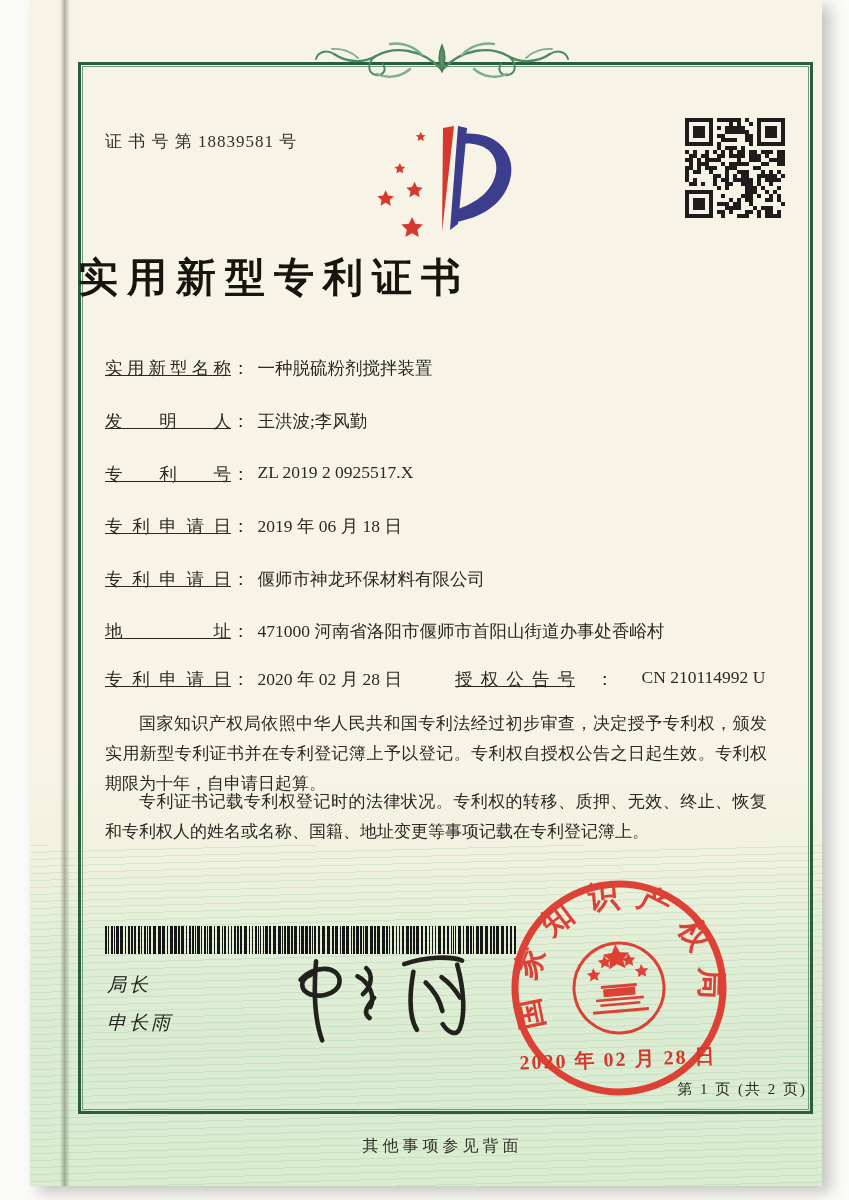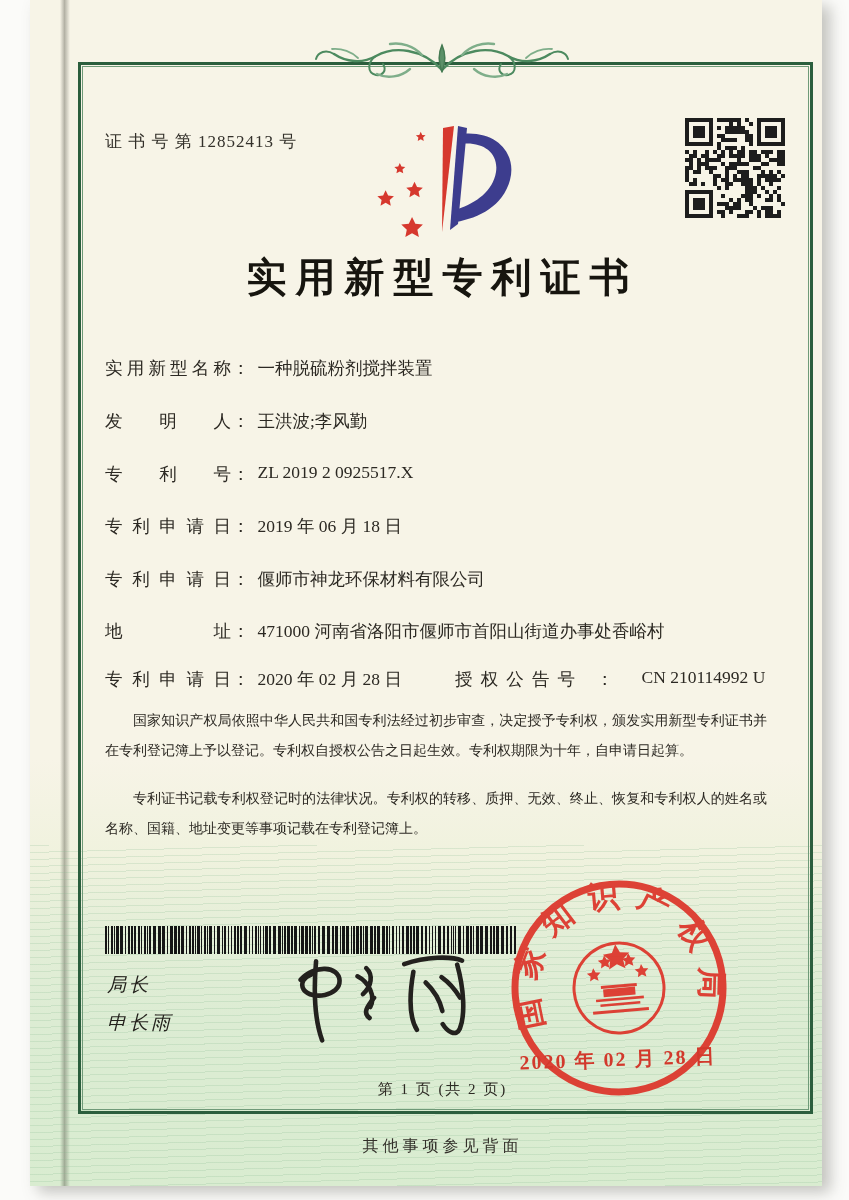--- a/index.html
+++ b/index.html
@@ -29,41 +29,41 @@
     position:absolute;left:48px;top:62px;width:729px;height:1046px;
     border:3px solid #2b5e3d;
   }
   .frame-inner{position:absolute;inset:1px;border:1px solid #6f9a78;}
   .ornament{position:absolute;left:282px;top:28px;width:260px;height:66px;}
 
   .cert-no{position:absolute;left:75px;top:130px;font-size:17px;color:#33302a;letter-spacing:1px;}
   .logo{position:absolute;left:325px;top:112px;width:200px;height:140px;}
   .qr{position:absolute;left:655px;top:118px;width:100px;height:100px;}
   .title{
-    position:absolute;left:48px;top:250px;width:729px;text-align:center;
+    position:absolute;left:48px;top:250px;width:729px;
     font-size:40px;font-weight:700;color:#17150f;letter-spacing:9px;
   }
   .field-row{position:absolute;left:75px;display:flex;font-size:17.5px;color:#2c2923;white-space:nowrap;}
-  .f-label{width:126px;display:inline-block;text-align:justify;text-align-last:justify;}
+  .f-label{width:126px;display:inline-block;text-align:justify;text-align-last:justify;text-decoration:underline;}
   .f-sep{margin:0 8px 0 1px;}
   .pair2{position:absolute;left:350px;display:flex;gap:20px;}
   .pair2 .f-label{width:120px;}
   .para{
-    position:absolute;left:75px;width:662px;font-size:14px;line-height:30px;
+    position:absolute;left:75px;width:662px;font-size:17px;line-height:30px;
     color:#2c2923;text-indent:2em;text-align:justify;
   }
   .barcode{position:absolute;left:75px;top:926px;width:415px;height:28px;}
   .officer{position:absolute;left:77px;font-size:19px;color:#23211c;letter-spacing:3px;font-style:italic;}
   .signature{position:absolute;left:225px;top:932px;width:230px;height:130px;transform:rotate(-1.5deg);}
   .seal{position:absolute;left:473px;top:872px;width:232px;height:232px;transform:rotate(-5deg);opacity:.93;}
   .seal-date{
     position:absolute;left:463px;top:1046px;width:250px;text-align:center;
     font-size:20px;color:#d2392c;letter-spacing:2px;transform:rotate(-2deg);font-weight:600;
   }
-  .page-info{position:absolute;left:48px;top:1080px;width:729px;text-align:center;font-size:15px;color:#2c2923;letter-spacing:2px;}
+  .page-info{position:absolute;left:48px;top:1080px;width:729px;text-align:right;font-size:15px;color:#2c2923;letter-spacing:2px;}
   .back-note{position:absolute;left:48px;top:1136px;width:729px;text-align:center;font-size:16px;color:#33302a;letter-spacing:4px;}
 </style>
 </head>
 <body>
 
 <div class="page">
 
   <div class="wave-zone"></div>
 
   <div class="frame">
@@ -85,21 +85,21 @@
         <path d="M196 28 C205 34 205 45 196 47 C189 48 185 42 189 36" stroke-width="2"></path>
         <path d="M150 27 C158 18 171 14 182 16" stroke="#7fae8a"></path>
         <path d="M162 41 C171 49 185 51 195 46" stroke="#7fae8a"></path>
         <path d="M238 26 C246 21 254 24 256 31" stroke-width="2"></path>
         <path d="M214 30 C220 24 230 20 240 21" stroke="#7fae8a" stroke-width="1.8"></path>
       </g>
       <path d="M130 44 C126 34 126 26 130 17 C134 26 134 34 130 44" fill="#5b9068" stroke="#447a52" stroke-width="1.5"></path>
     </g>
   </svg>
 
-  <div class="cert-no">证 书 号 第 12852413 号</div>
+  <div class="cert-no">证 书 号 第 18839581 号</div>
 
   <svg class="logo" viewBox="0 0 200 140">
     <g fill="#d6382e">
       <path d="M66 22 l2.4 5 5.4.6 -4 3.7 1.1 5.3 -4.9-2.7 -4.8 2.7 1-5.3 -4-3.7 5.5-.6z" transform="scale(.62) translate(40 10)"></path>
       <path d="M46 55 l2.4 5 5.4.6 -4 3.7 1.1 5.3 -4.9-2.7 -4.8 2.7 1-5.3 -4-3.7 5.5-.6z" transform="scale(.7) translate(18 18)"></path>
       <path d="M62 74 l3 6.2 6.8.8 -5 4.6 1.3 6.6 -6.1-3.4 -6 3.4 1.3-6.6 -5-4.6 6.8-.8z" transform="scale(.85) translate(8 8)"></path>
       <path d="M36 92 l3 6.2 6.8.8 -5 4.6 1.3 6.6 -6.1-3.4 -6 3.4 1.3-6.6 -5-4.6 6.8-.8z" transform="scale(.85)"></path>
       <path d="M58 110 l3.6 7.4 8.2 1 -6 5.5 1.6 8 -7.4-4.1 -7.3 4.1 1.6-8 -6-5.5 8.2-1z" transform="scale(.92) translate(4 4)"></path>
       <path d="M88 16 L99 14 L87 120 Z"></path>
     </g>

